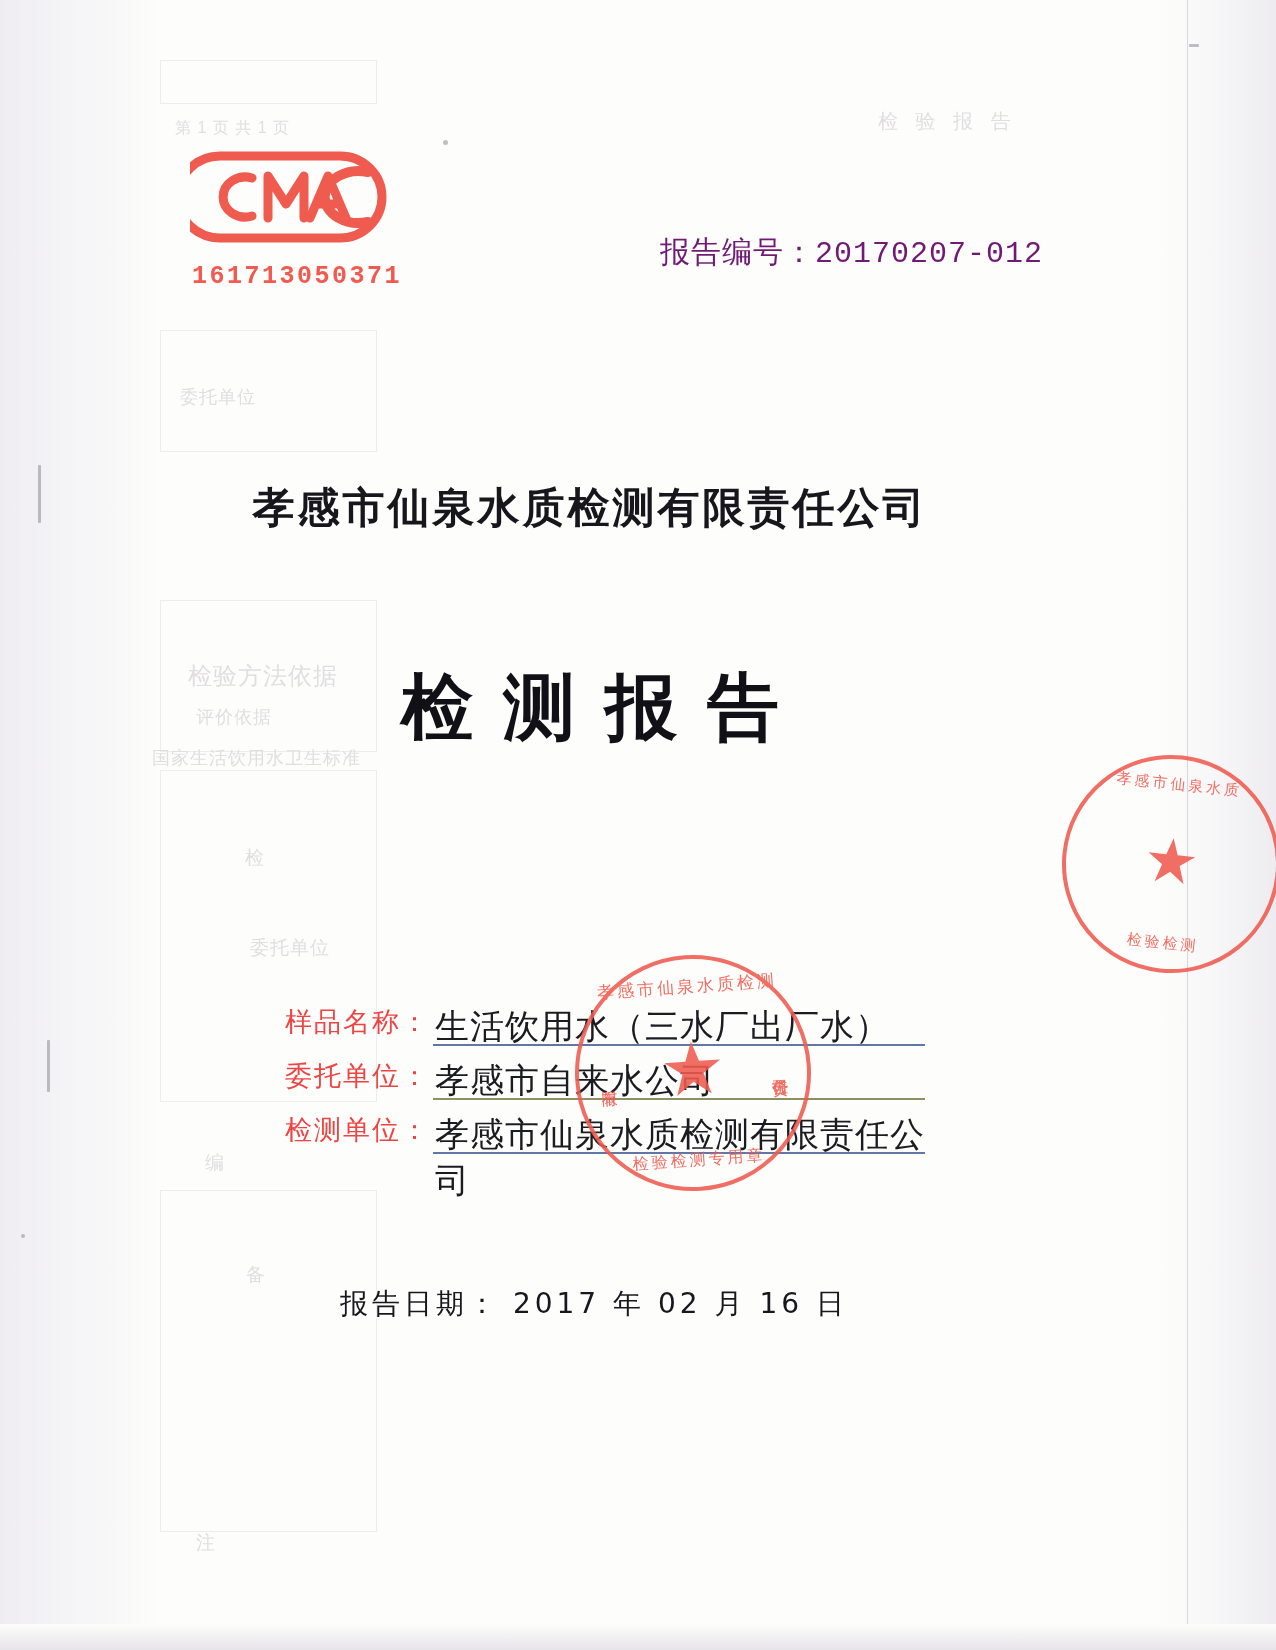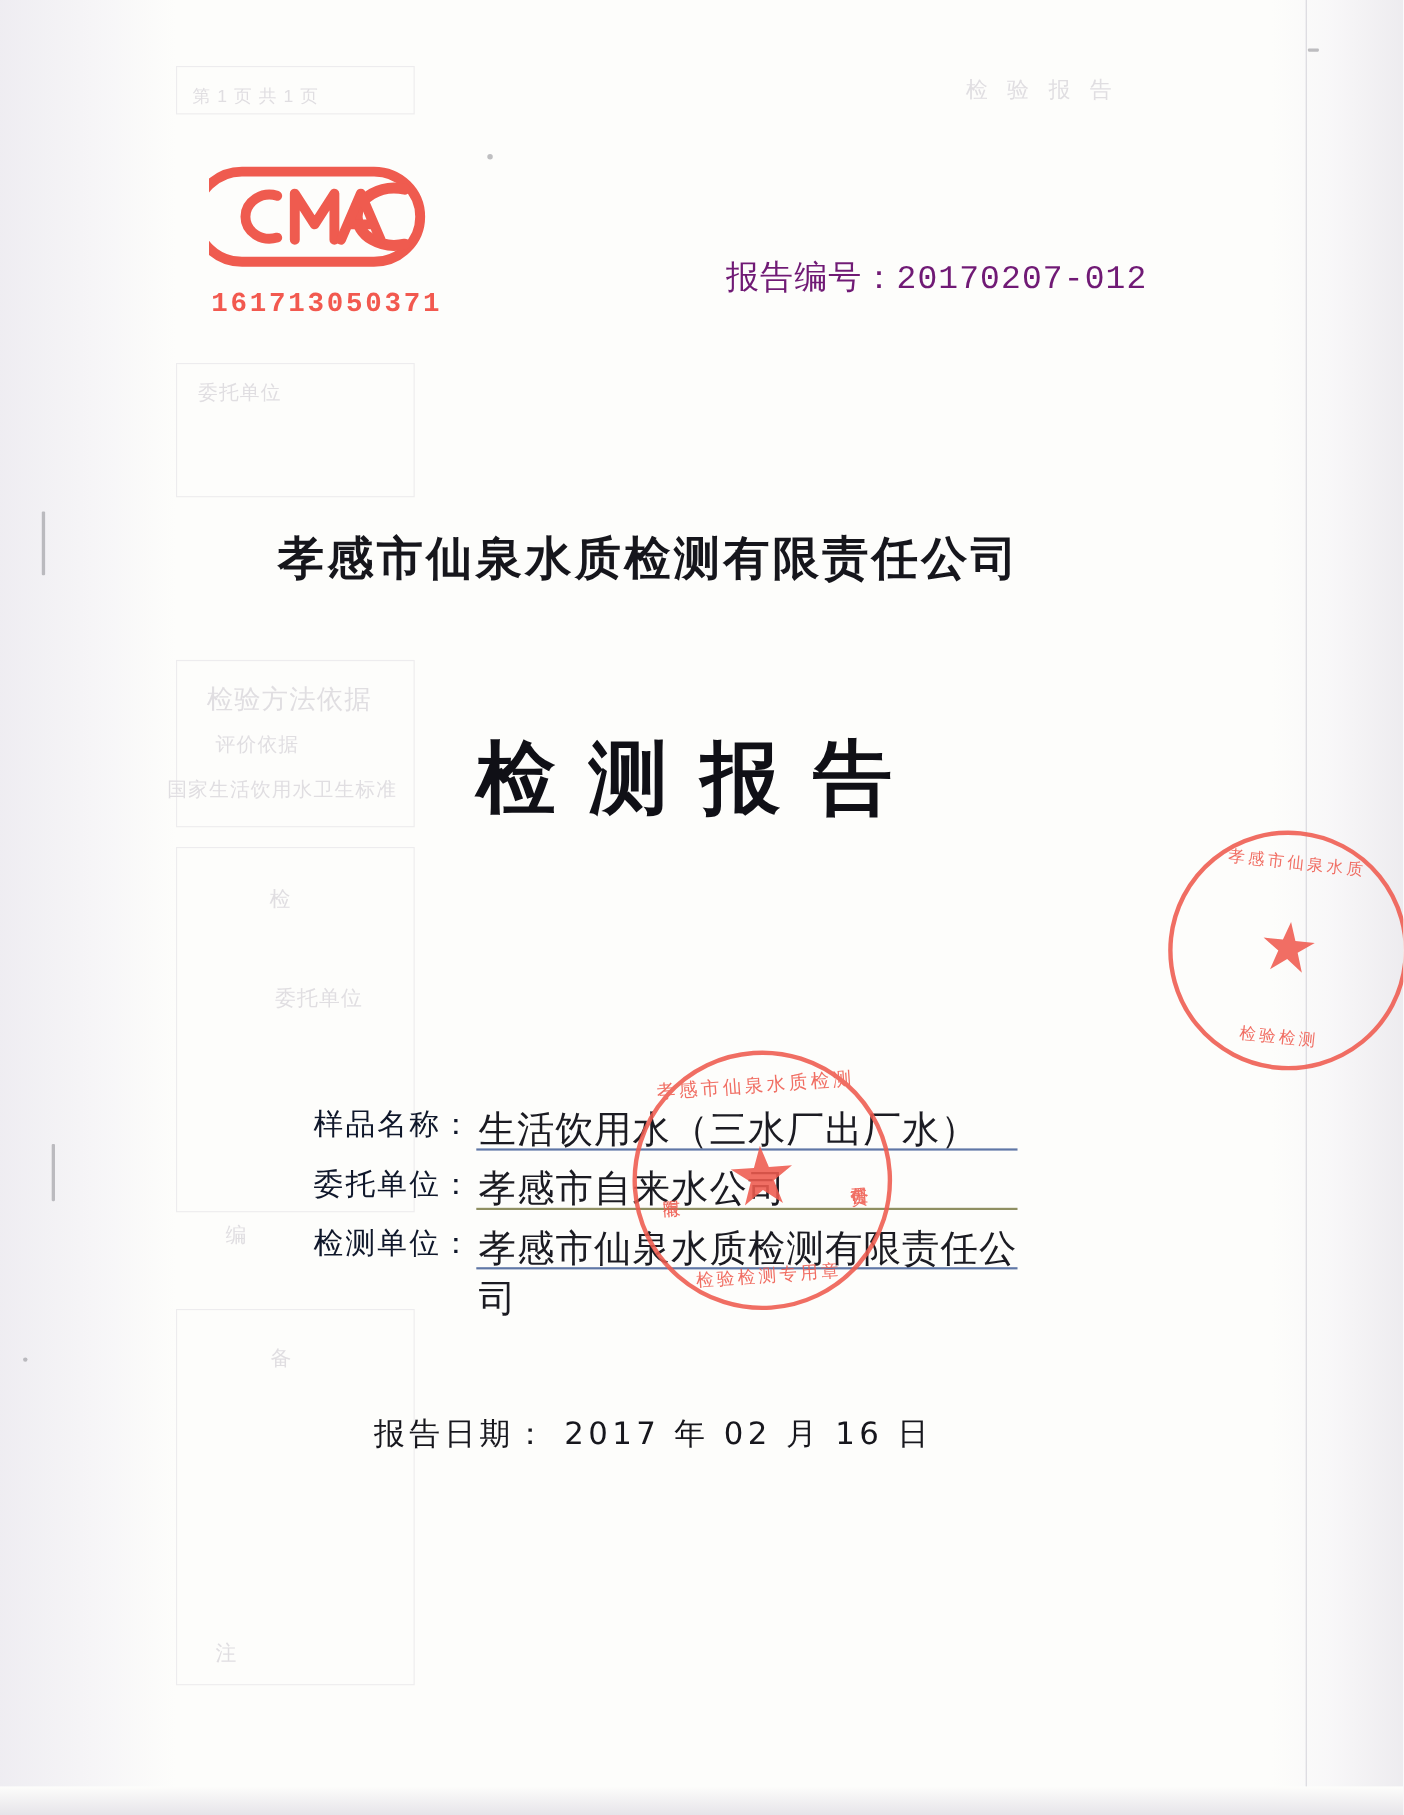--- a/index.html
+++ b/index.html
@@ -58,20 +58,21 @@
 
   
   .ghost {
     position: absolute;
     color: #c9c5cd;
     opacity: .55;
     font-size: 17px;
     letter-spacing: 1px;
     white-space: nowrap;
     font-family: "Liberation Sans", "DejaVu Sans", sans-serif;
+    margin-top: 40px;
   }
   .ghost-box {
     position: absolute;
     border: 1px solid #dedbe2;
     opacity: .5;
   }
 
   
   .ma-mark {
     position: absolute;
@@ -120,40 +121,39 @@
     left: 0;
     top: 660px;
     width: 1180px;
     text-align: center;
     font-size: 72px;
     font-weight: bold;
     letter-spacing: 30px;
     text-indent: 30px;
     color: #101016;
     font-family: "DejaVu Sans", "Liberation Sans", sans-serif;
-    margin-left: 32px;
   }
 
   
   .fields {
     position: absolute;
     left: 285px;
     top: 1000px;
     width: 650px;
   }
   .field-row {
     position: relative;
     height: 54px;
   }
   .field-label {
     position: absolute;
     left: 0;
     top: 4px;
     font-size: 27px;
-    color: #0f172a;
+    color: #ef4444;
     letter-spacing: 2px;
     font-family: Liberation Serif, serif;
   }
   .field-value {
     position: absolute;
     left: 150px;
     top: 4px;
     width: 500px;
     font-size: 34px;
     color: #1b1b22;

